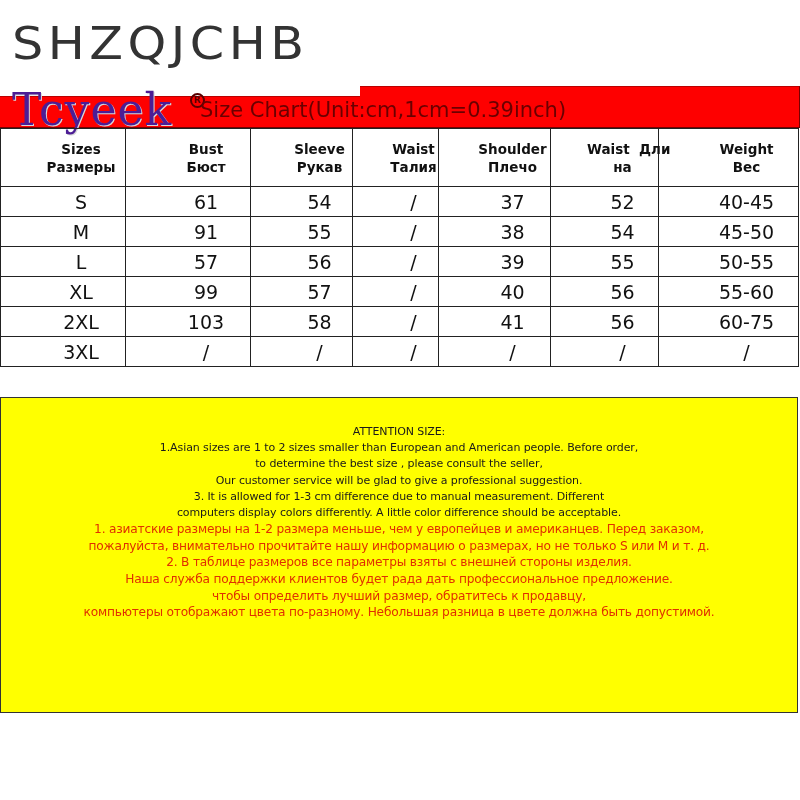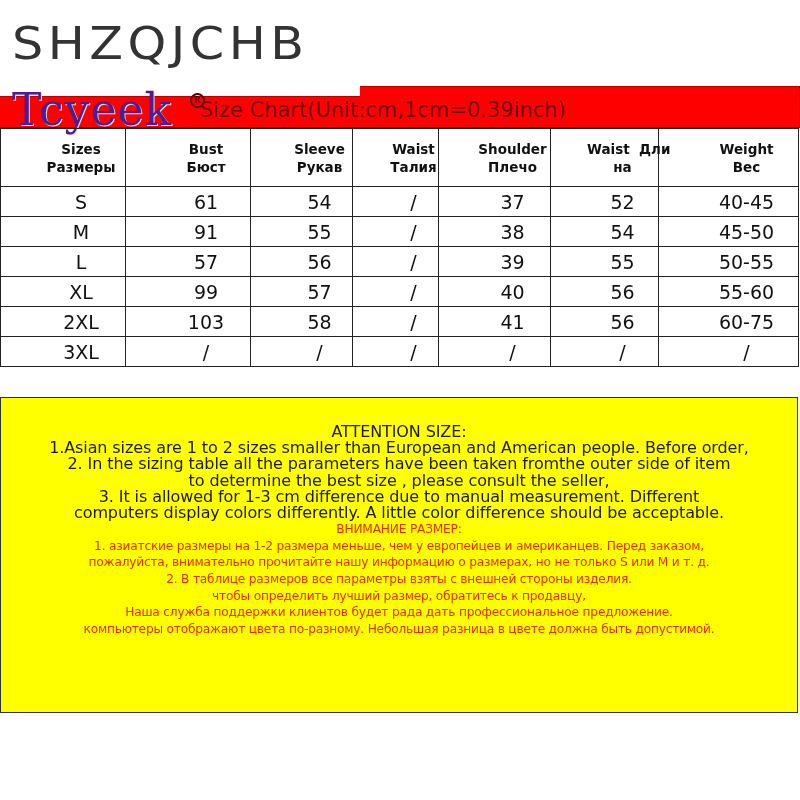--- a/index.html
+++ b/index.html
@@ -54,21 +54,21 @@
   .size-table td {
     height:30px; font-size:19px; font-weight:normal; color:#111;
   }
 
   .notice {
     position:absolute; left:0; top:397px; width:798px; height:316px;
     background:#ffff00; border:1.5px solid #333;
     text-align:center; font-family:"DejaVu Sans", sans-serif;
     padding-top:26px;
   }
-  .notice .en { font-size:16px; color:#1a1a1a; line-height:16.2px; letter-spacing:-0.1px; }
+  .notice .en { font-size:11px; color:#1a1a1a; line-height:16.2px; letter-spacing:-0.1px; }
   .notice .ru { font-size:12.2px; color:#e03000; line-height:16.6px; letter-spacing:-0.2px; }
   .notice .line { white-space:nowrap; display:block; }
 </style>
 </head>
 <body>
 
 <div class="brand">SHZQJCHB</div>
 
 <div class="banner-left"></div>
 <div class="banner-right"></div>
@@ -152,27 +152,26 @@
       <td>/</td>
       <td>/</td>
     </tr>
   </tbody>
 </table>
 
 <div class="notice">
   <div class="en">
     <span class="line">ATTENTION SIZE:</span>
     <span class="line">1.Asian sizes are 1 to 2 sizes smaller than European and American people. Before order,</span>
-    <span class="line">2. In the sizing table all the parameters have been taken fromthe outer side of item</span>
     <span class="line">to determine the best size , please consult the seller,</span>
+    <span class="line">Our customer service will be glad to give a professional suggestion.</span>
     <span class="line">3. It is allowed for 1-3 cm difference due to manual measurement. Different</span>
     <span class="line">computers display colors differently. A little color difference should be acceptable.</span>
   </div>
   <div class="ru">
-    <span class="line">ВНИМАНИЕ РАЗМЕР:</span>
     <span class="line">1. азиатские размеры на 1-2 размера меньше, чем у европейцев и американцев. Перед заказом,</span>
     <span class="line">пожалуйста, внимательно прочитайте нашу информацию о размерах, но не только S или M и т. д.</span>
     <span class="line">2. В таблице размеров все параметры взяты с внешней стороны изделия.</span>
+    <span class="line">Наша служба поддержки клиентов будет рада дать профессиональное предложение.</span>
     <span class="line">чтобы определить лучший размер, обратитесь к продавцу,</span>
-    <span class="line">Наша служба поддержки клиентов будет рада дать профессиональное предложение.</span>
     <span class="line">компьютеры отображают цвета по-разному. Небольшая разница в цвете должна быть допустимой.</span>
   </div>
 </div>
 
 </body></html>

